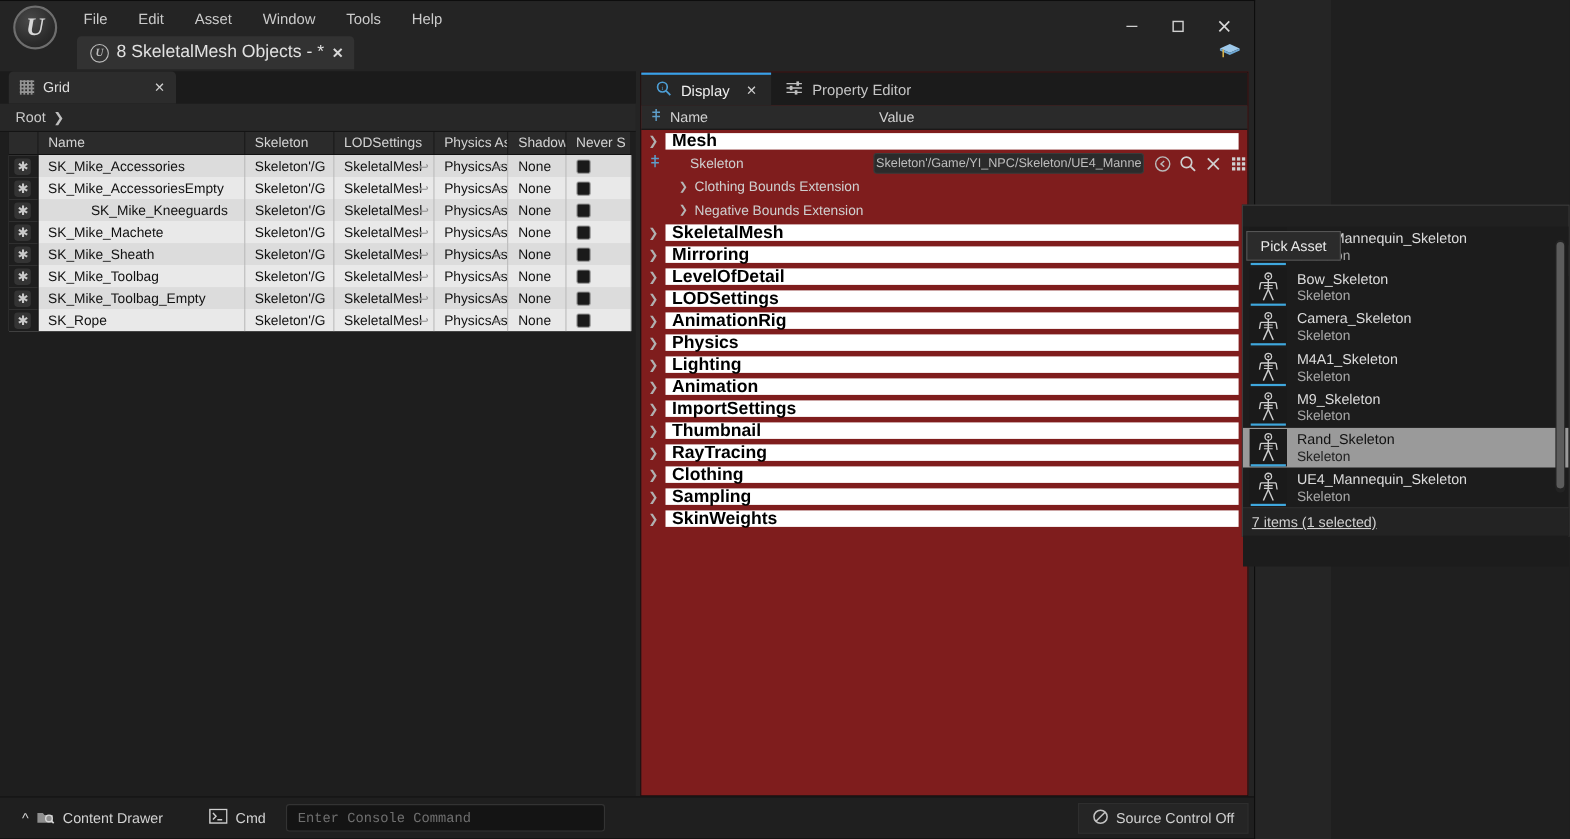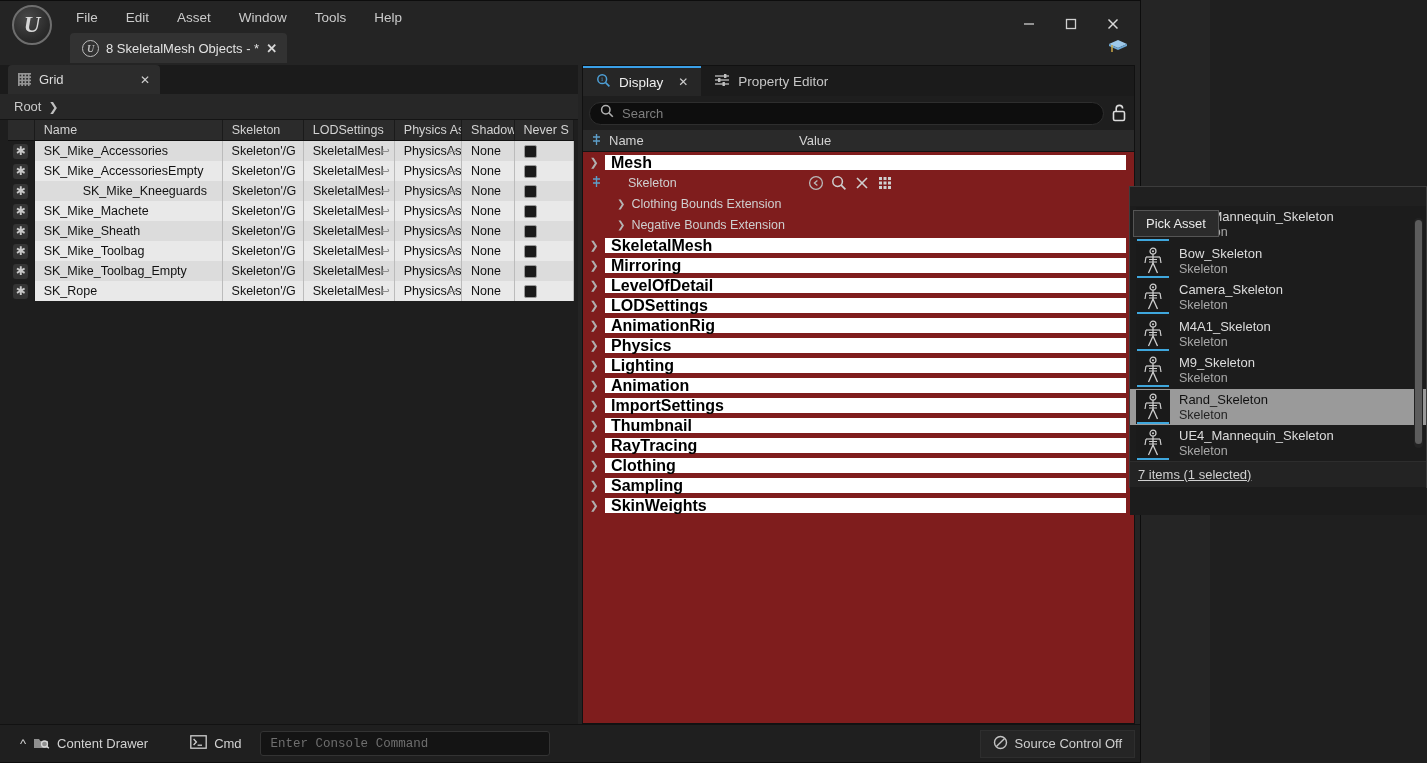--- a/index.html
+++ b/index.html
@@ -64,21 +64,21 @@
     background: #323232;
     border-radius: 4px 4px 0 0;
   }
   .doc-tab .ue-mini {
     width: 17px; height: 17px; border-radius: 50%;
     border: 1.6px solid #bdbdbd;
     display: flex; align-items: center; justify-content: center;
     font-size: 10px; color: #bdbdbd; font-family: "Liberation Serif", serif;
     font-style: italic; font-weight: bold;
   }
-  .doc-tab-label { color: #e2e2e2; font-size: 13px; white-space: nowrap; }
+  .doc-tab-label { color: #e2e2e2; font-size: 16px; white-space: nowrap; }
   .doc-tab-close { color: #d8d8d8; font-size: 13px; font-weight: bold; cursor: pointer; }
 
   .win-btns { position: absolute; right: 6px; top: 8px; display: flex; }
   .win-btn {
     width: 42px; height: 30px; display: flex; align-items: center; justify-content: center;
     color: #d0d0d0; cursor: pointer;
   }
   .cap-icon {
     position: absolute; right: 12px; top: 38px;
     width: 20px; height: 16px; cursor: pointer;
@@ -607,37 +607,20 @@
             <line x1="1" y1="11" x2="15" y2="11" stroke="#c0c0c0" stroke-width="1.3"></line>
             <rect x="10" y="1" width="2.4" height="4" fill="#c0c0c0"></rect>
             <rect x="4" y="5" width="2.4" height="4" fill="#c0c0c0"></rect>
             <rect x="8.5" y="9" width="2.4" height="4" fill="#c0c0c0"></rect>
           </svg>
         </span>
         <span>Property Editor</span>
       </div>
     </div>
 
-    <div class="searchrow">
-      <div class="searchbox">
-        <span>
-          <svg width="14" height="14" viewBox="0 0 14 14">
-            <circle cx="5.8" cy="5.8" r="4.2" fill="none" stroke="#b2b2b2" stroke-width="1.5"></circle>
-            <line x1="9" y1="9" x2="12.8" y2="12.8" stroke="#b2b2b2" stroke-width="1.6"></line>
-          </svg>
-        </span>
-        <span class="ph">Search</span>
-      </div>
-      <span class="lock-icon">
-        <svg width="18" height="20" viewBox="0 0 18 20">
-          <rect x="3.5" y="8.5" width="11" height="9" rx="1.4" fill="none" stroke="#dcdcdc" stroke-width="1.6"></rect>
-          <path d="M6.2 8.5 V5.6 a3.2 3.2 0 0 1 6.4 0" fill="none" stroke="#dcdcdc" stroke-width="1.6"></path>
-        </svg>
-      </span>
-    </div>
 
     <div class="prop-head">
       <span class="pin">
         <svg width="11" height="13" viewBox="0 0 11 13">
             <path d="M5.5 1 L5.5 8 M2 4 h7 M2 8 h7" stroke="#5e9ec9" stroke-width="1.4" fill="none"></path>
             <line x1="5.5" y1="8" x2="5.5" y2="12" stroke="#5e9ec9" stroke-width="1.3"></line>
           </svg>
       </span>
       <span class="nm">Name</span>
       <span class="vl">Value</span>
@@ -649,20 +632,21 @@
     </div>
 
     <div class="sub-row">
       <span class="sub-pin">
         <svg width="11" height="13" viewBox="0 0 11 13">
             <path d="M5.5 1 L5.5 8 M2 4 h7 M2 8 h7" stroke="#5e9ec9" stroke-width="1.4" fill="none"></path>
             <line x1="5.5" y1="8" x2="5.5" y2="12" stroke="#5e9ec9" stroke-width="1.3"></line>
           </svg>
       </span>
       <span class="sub-name">Skeleton</span>
+      <span class="assetfield">Skeleton'/Game/YI_NPC/Skeleton/UE4_Manne</span>
       <span class="field-icons">
         <span class="fi">
           <svg width="16" height="16" viewBox="0 0 16 16">
               <circle cx="8" cy="8" r="6.4" fill="none" stroke="#b9b9b9" stroke-width="1.3"></circle>
               <path d="M9.4 5.4 L6.4 8 L9.4 10.6" fill="none" stroke="#b9b9b9" stroke-width="1.3"></path>
             </svg>
         </span>
         <span class="fi">
           <svg width="16" height="16" viewBox="0 0 16 16">
               <circle cx="6.6" cy="6.6" r="4.8" fill="none" stroke="#cfcfcf" stroke-width="1.5"></circle>

